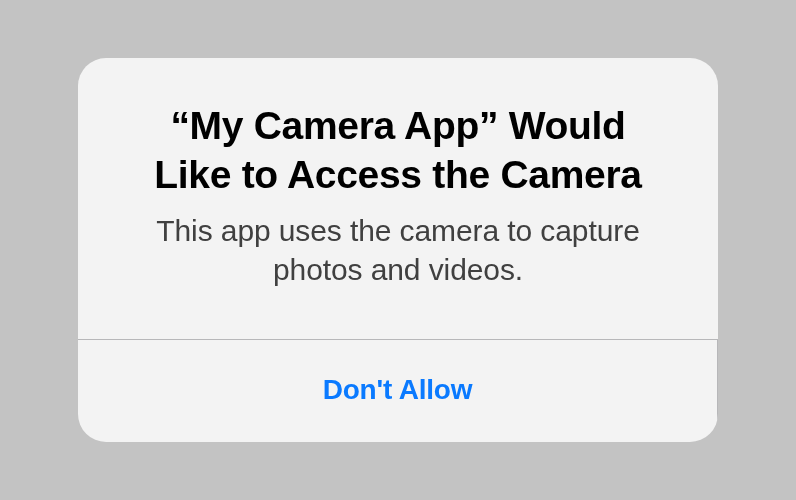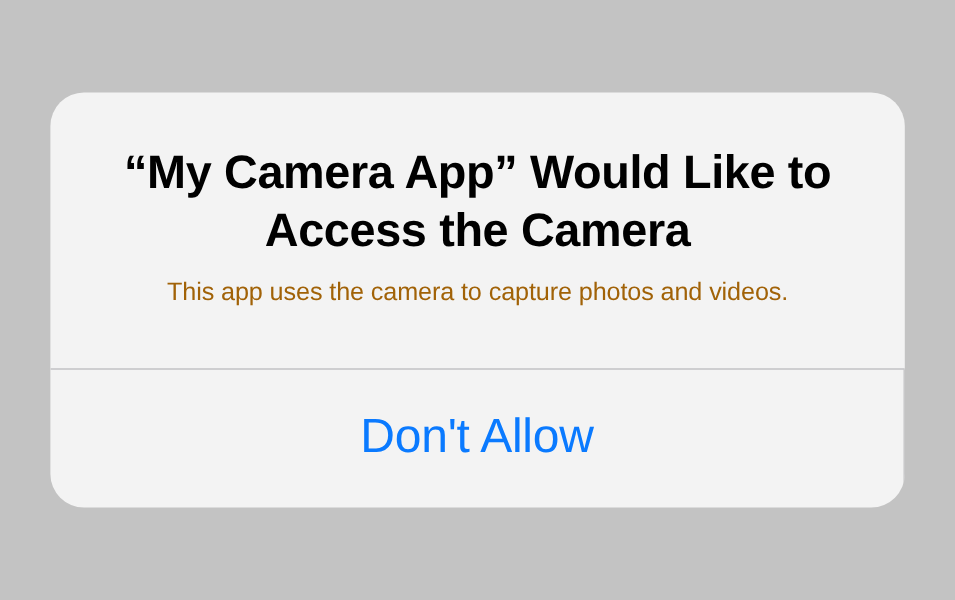--- a/index.html
+++ b/index.html
@@ -11,57 +11,57 @@
       width: 796px;
       height: 500px;
       background: #c3c3c3;
       display: flex;
       align-items: center;
       justify-content: center;
       font-family: -apple-system, BlinkMacSystemFont, "Helvetica Neue", Helvetica, Arial, sans-serif;
       overflow: hidden;
     }
     .alert {
-      width: 712px;
+      width: 640px;
       background: #f3f3f3;
       border-radius: 28px;
       overflow: hidden;
       display: flex;
       flex-direction: column;
     }
     .alert-content {
       padding: 44px 50px 50px 50px;
       text-align: center;
     }
     .alert-title {
       font-size: 39px;
       font-weight: 600;
       color: #000;
       line-height: 1.25;
       letter-spacing: -0.3px;
       margin-bottom: 12px;
     }
     .alert-message {
-      font-size: 21px;
+      font-size: 30px;
       font-weight: 400;
-      color: #a16207;
+      color: #404040;
       line-height: 1.3;
       letter-spacing: -0.1px;
     }
     .alert-buttons {
       display: flex;
       border-top: 1px solid #b7b7b9;
     }
     .alert-button {
       flex: 1;
       background: transparent;
       border: none;
       font-family: inherit;
-      font-size: 40px;
-      font-weight: 400;
+      font-size: 28px;
+      font-weight: 700;
       color: #0a7aff;
       padding: 34px 0 36px 0;
       cursor: pointer;
       letter-spacing: -0.2px;
     }
     .alert-button:first-child {
       border-right: 1px solid #b7b7b9;
     }
   </style>
 </head>

